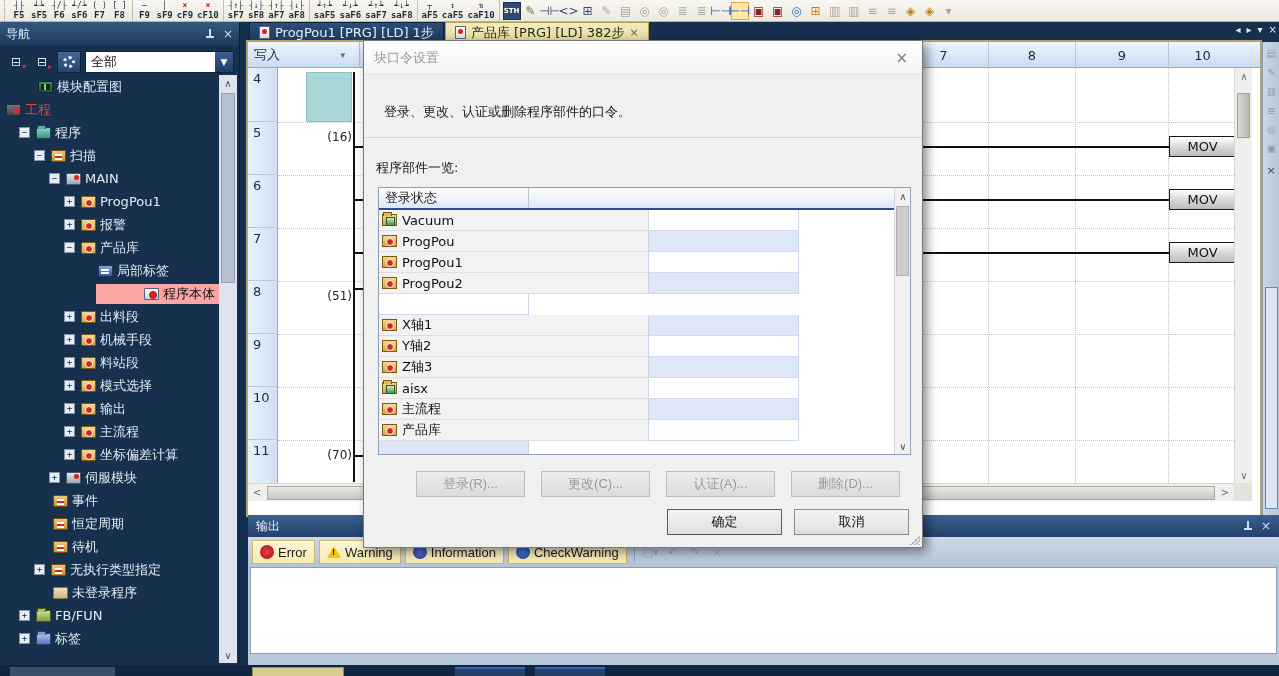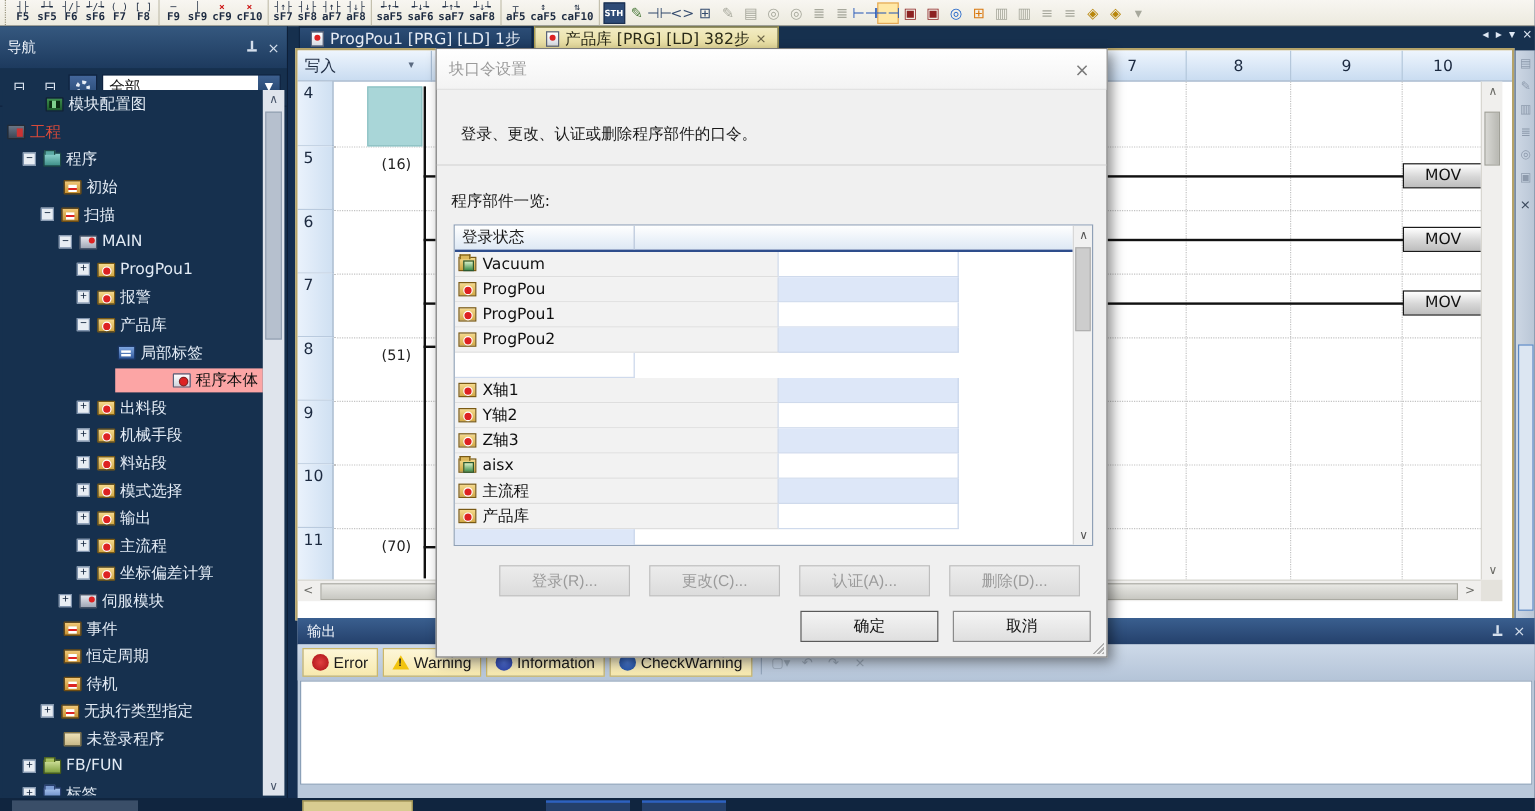--- a/index.html
+++ b/index.html
@@ -22,21 +22,21 @@
   .tbicons{display:flex;align-items:center;gap:1px;padding-left:3px;}
   .tbi{width:18px;height:18px;display:flex;align-items:center;justify-content:center;
     font-size:12px;border:1px solid transparent;cursor:pointer;}
   .tbi.g{color:#a7a89c;}
   .tbi.hl{background:#ffe8a6;border:1px solid #e3a857;}
   .tbi.badge{background:#2e4b76;color:#fff;font-size:7px;font-weight:bold;border:1px solid #1c3050;}
 
   
   .nav-panel{position:absolute;left:0;top:22px;width:240px;height:643px;
     background:#16304e;border-right:1px solid #0d1f38;}
-  .nav-title{height:35px;display:flex;align-items:center;padding:0 6px;color:#e8eef6;
+  .nav-title{height:24px;display:flex;align-items:center;padding:0 6px;color:#e8eef6;
     background:linear-gradient(#35587f,#1d3a5e);font-size:12px;}
   .nav-title .sp{flex:1;}
   .pin-icon{position:relative;width:11px;height:11px;margin-right:8px;cursor:pointer;}
   .pin-icon::before{content:"";position:absolute;left:5px;top:0;width:2px;height:7px;background:#d5dfec;}
   .pin-icon::after{content:"";position:absolute;left:2px;top:7px;width:8px;height:2px;background:#d5dfec;}
   .xglyph{color:#d5dfec;font-size:12px;line-height:12px;cursor:pointer;}
   .nav-toolbar{height:32px;display:flex;align-items:center;gap:4px;padding:0 5px;
     background:#16304e;border-bottom:1px solid #0f2340;}
   .navtb{width:22px;height:20px;display:flex;align-items:center;justify-content:center;
     color:#dfe8f4;font-size:12px;position:relative;cursor:pointer;}
@@ -124,21 +124,21 @@
   .ed-mode{position:absolute;left:0;top:0;width:112px;height:26px;display:flex;
     align-items:center;padding-left:6px;color:#1c2a40;border-right:1px solid #a8bdd4;}
   .ed-mode .caret{position:absolute;right:14px;color:#5a6a80;font-size:9px;}
   .ed-colcell{position:absolute;top:0;height:26px;display:flex;align-items:center;
     justify-content:center;color:#1c2a40;border-left:1px solid #b4c7db;}
   .ed-rowhead{position:absolute;left:0;width:30px;background:linear-gradient(90deg,#eaf2fc,#cfe0f2);
     border-right:1px solid #93aac4;border-bottom:1px solid #b9cade;color:#1c2a40;
     display:flex;align-items:flex-start;padding:3px 0 0 5px;font-size:13px;}
   .dotline-h{position:absolute;border-top:1px dotted #c3c3c3;height:0;}
   .dotline-v{position:absolute;border-left:1px dotted #c3c3c3;width:0;}
-  .step-label{position:absolute;width:34px;text-align:left;color:#222;font-size:12px;}
+  .step-label{position:absolute;width:34px;text-align:right;color:#222;font-size:12px;}
   .sel-cell{position:absolute;background:#a9d6d8;border:1px solid #8cc0c2;}
   .rail{position:absolute;width:2px;background:#111;}
   .wire{position:absolute;height:2px;background:#111;}
   .movbox{position:absolute;width:67px;height:21px;border:1px solid #1a1a1a;
     background:linear-gradient(#ffffff,#d6d6d6 55%,#bdbdbd);display:flex;align-items:center;
     justify-content:center;font-size:13px;color:#111;cursor:pointer;}
   .ed-vscroll{position:absolute;right:8px;top:26px;width:18px;bottom:32px;background:#f0efed;
     border-left:1px solid #d8d6d0;}
   .ed-vscroll .scr-arr{color:#6b6b66;}
   .ed-vthumb{position:absolute;left:2px;right:2px;top:25px;height:45px;
@@ -404,27 +404,20 @@
         </span>
       </div>
       <div class="tree-row" style="padding-left: 17px;">
         <span class="expbox">−</span>
         <span class="hl-wrap">
           <span class="ticon ti-pfolder"></span>
           <span class="tlabel">程序</span>
         </span>
       </div>
       <div class="tree-row" style="padding-left: 32px;">
-        <span class="spacer"></span>
-        <span class="hl-wrap">
-          <span class="ticon ti-exec"></span>
-          <span class="tlabel">初始</span>
-        </span>
-      </div>
-      <div class="tree-row" style="padding-left: 32px;">
         <span class="expbox">−</span>
         <span class="hl-wrap">
           <span class="ticon ti-exec"></span>
           <span class="tlabel">扫描</span>
         </span>
       </div>
       <div class="tree-row" style="padding-left: 47px;">
         <span class="expbox">−</span>
         <span class="hl-wrap">
           <span class="ticon ti-mainprg"></span>

